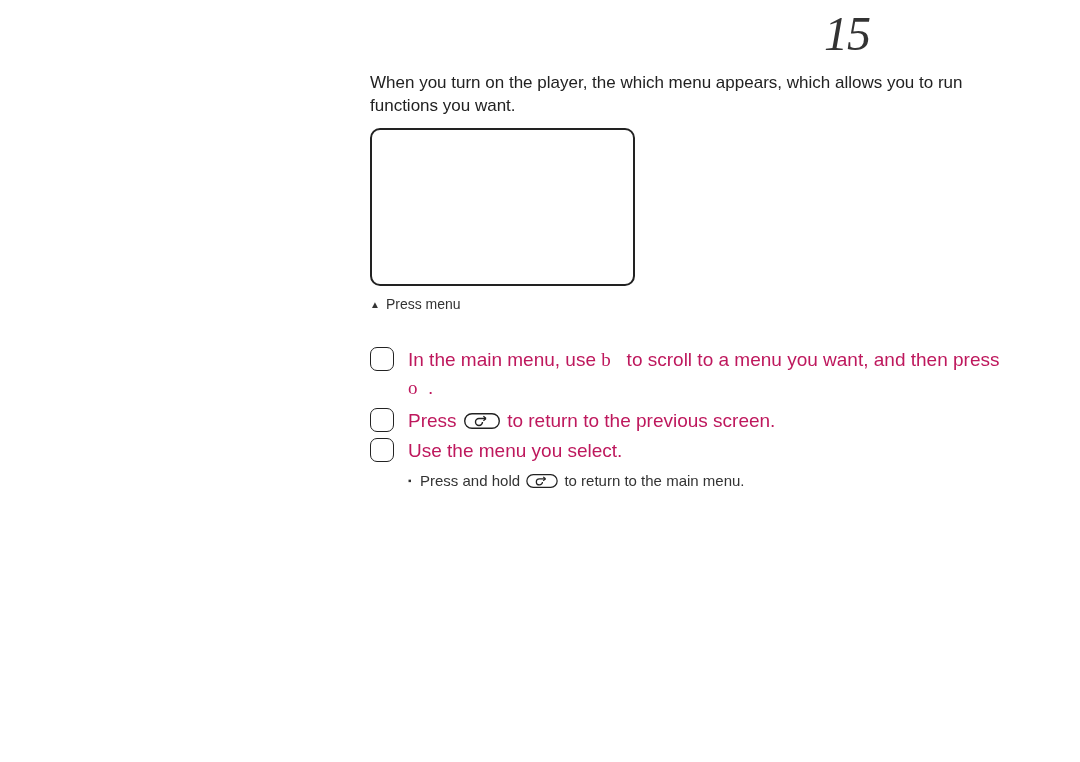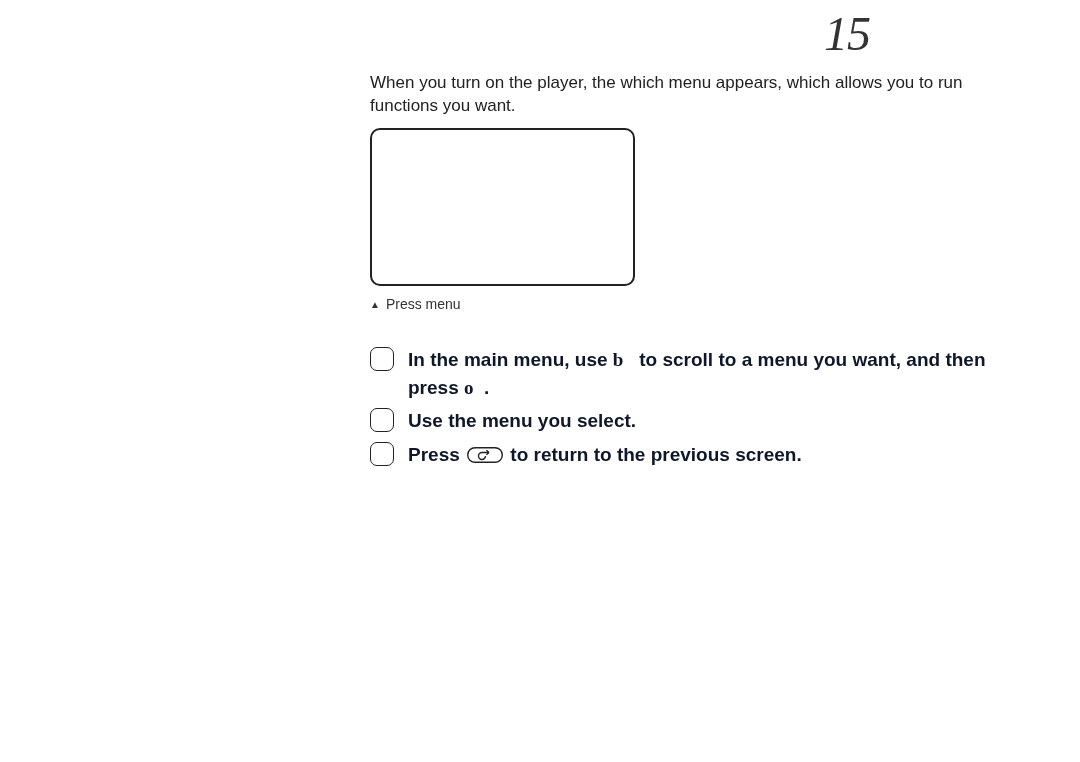--- a/index.html
+++ b/index.html
@@ -4,21 +4,21 @@
 <style>
   * { margin: 0; padding: 0; box-sizing: border-box; }
   html, body { width: 1080px; height: 762px; background: #fff; font-family: "Helvetica Neue", Helvetica, Arial, sans-serif; font-weight: 300; color: #222; }
   .page { position: relative; width: 892px; height: 762px; }
   .page-number { position: absolute; top: 6px; right: 22px; font-size: 48px; font-style: italic; font-weight: 300; color: #333; letter-spacing: -1px; font-family: Georgia, "Times New Roman", serif; }
   .intro { position: absolute; left: 370px; top: 72px; width: 650px; font-size: 17px; line-height: 1.35; color: #222; }
   .screen { position: absolute; left: 370px; top: 128px; width: 265px; height: 158px; border: 2px solid #222; border-radius: 10px; }
   .caption { position: absolute; left: 370px; top: 296px; font-size: 14px; color: #333; }
   .caption .tri { display: inline-block; font-size: 10px; vertical-align: 1px; margin-right: 6px; }
   .steps { position: absolute; left: 370px; top: 346px; width: 640px; }
-  .step { position: relative; padding-left: 38px; font-size: 19px; line-height: 1.45; color: #0f172a; margin-bottom: 6px; font-weight: bold; }
+  .step { position: relative; padding-left: 38px; font-size: 19px; line-height: 1.45; color: #be185d; margin-bottom: 6px; }
   .step-num { position: absolute; left: 0; top: 1px; width: 24px; height: 24px; border: 1.5px solid #222; border-radius: 7px; }
   .step3 { margin-bottom: 2px; }
   .step svg.return-icon { display: inline-block; vertical-align: -2px; margin: 0 2px; }
   .substep { position: relative; padding-left: 50px; font-size: 15px; color: #333; line-height: 1.45; }
   .substep::before { content: "▪"; position: absolute; left: 38px; top: 0; font-size: 10px; line-height: 22px; color: #333; }
   .substep svg.return-icon { display: inline-block; vertical-align: -2px; margin: 0 2px; }
   .glyph-b { font-family: Georgia, serif; }
   .glyph-o { font-family: Georgia, serif; }
 </style>
 </head>
@@ -36,32 +36,41 @@
     <span class="tri">▲</span><span>Press menu</span>
   </div>
 
   <div class="steps">
 
     <div class="step">
       <span class="step-num"></span>
       <span>In the main menu, use </span><span class="glyph-b">b</span>&nbsp;&nbsp;<span> to scroll to a menu you want, and then press </span><span class="glyph-o">o</span>&nbsp;&nbsp;<span>.</span>
     </div>
 
-    <div class="step">
-      <span class="step-num"></span>
-      <span>Use the menu you select.</span>
-    </div>
-
     <div class="step step3">
       <span class="step-num"></span>
       <span>Press </span>
       <svg class="return-icon" width="36" height="16" viewBox="0 0 36 16">
         <rect x="0.7" y="0.7" width="34.6" height="14.6" rx="7.3" fill="none" stroke="#222" stroke-width="1.4"></rect>
         <path d="M22 5.5 H15 M15 5.5 A3.5 3.5 0 1 0 18.5 9" fill="none" stroke="#222" stroke-width="1.4"></path>
         <path d="M22 5.5 l-2.6 -2.2 M22 5.5 l-2.6 2.2" fill="none" stroke="#222" stroke-width="1.4"></path>
       </svg>
       <span> to return to the previous screen.</span>
     </div>
 
+    <div class="step">
+      <span class="step-num"></span>
+      <span>Use the menu you select.</span>
+    </div>
+
+    <div class="substep">
+      <span>Press and hold </span>
+      <svg class="return-icon" width="32" height="14" viewBox="0 0 36 16">
+        <rect x="0.7" y="0.7" width="34.6" height="14.6" rx="7.3" fill="none" stroke="#222" stroke-width="1.4"></rect>
+        <path d="M22 5.5 H15 M15 5.5 A3.5 3.5 0 1 0 18.5 9" fill="none" stroke="#222" stroke-width="1.4"></path>
+        <path d="M22 5.5 l-2.6 -2.2 M22 5.5 l-2.6 2.2" fill="none" stroke="#222" stroke-width="1.4"></path>
+      </svg>
+      <span> to return to the main menu.</span>
+    </div>
 
   </div>
 
 </div>
 
 </body></html>

